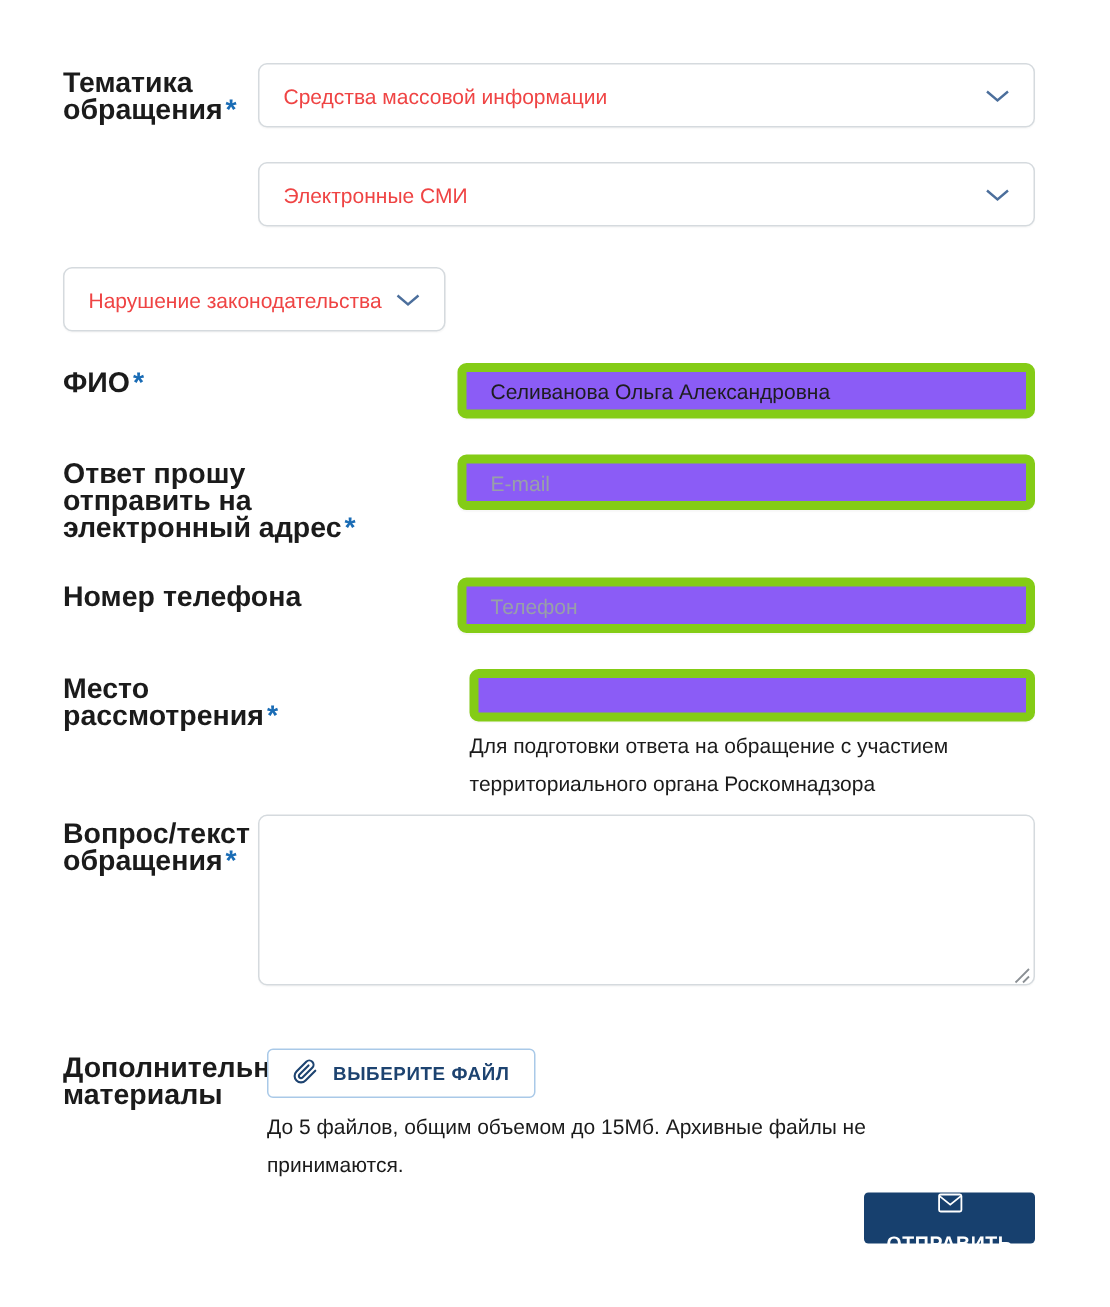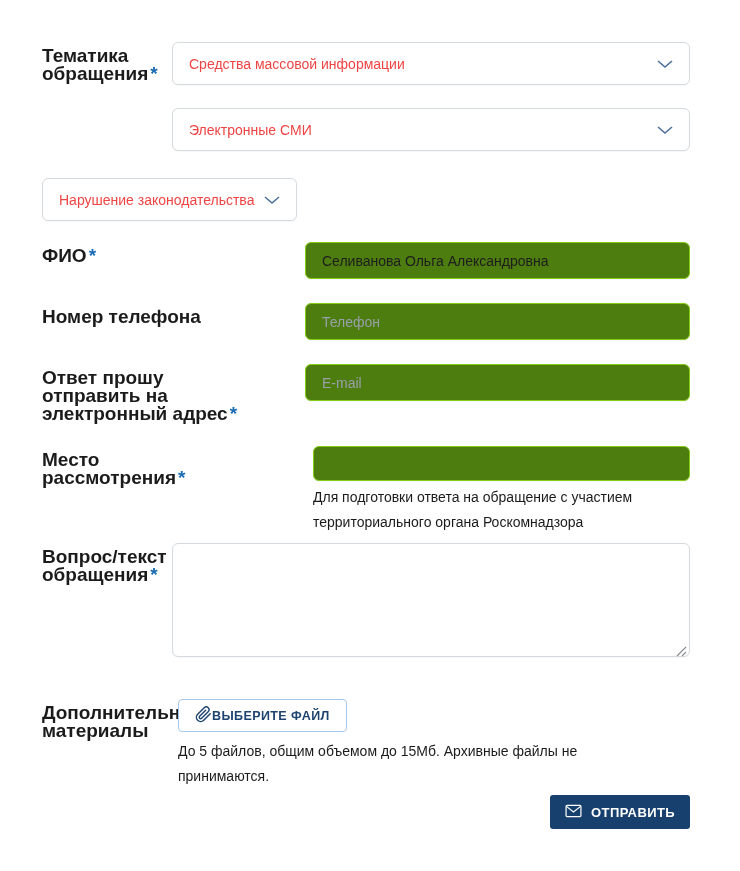--- a/index.html
+++ b/index.html
@@ -57,28 +57,28 @@
     right: 14px;
     top: 50%;
     margin-top: -7px;
     width: 20px;
     height: 14px;
   }
 
   .txt-input {
     width: 100%;
     height: 37px;
-    border: 1px solid #84cc16;
+    border: 6px solid #84cc16;
     border-radius: 6px;
     padding: 0 16px;
     font-family: "Liberation Sans", "DejaVu Sans", sans-serif;
     font-size: 14px;
     color: #1d1d1f;
     outline: none;
-    background: #4d7c0f;
+    background: #8b5cf6;
     box-shadow: 0 1px 1px rgba(0,0,0,0.03);
   }
   .txt-input::placeholder { color: #98a0a8; opacity: 1; }
   .input-short { height: 35px; }
 
   .help-text {
     font-size: 14px;
     line-height: 25px;
     color: #1b1b1b;
     margin-top: 4px;
@@ -109,20 +109,21 @@
     right: 3px;
     bottom: 3px;
     width: 11px;
     height: 11px;
     cursor: nwse-resize;
   }
 
   .file-btn {
     display: inline-flex;
     align-items: center;
+    gap: 10px;
     height: 33px;
     padding: 0 16px;
     background: #ffffff;
     border: 1px solid #a9c9e8;
     border-radius: 4px;
     color: #1d4370;
     font-family: "Liberation Sans", "DejaVu Sans", sans-serif;
     font-size: 12.5px;
     font-weight: bold;
     letter-spacing: 0.4px;
@@ -144,20 +145,21 @@
     padding: 0 15px;
     background: #17406e;
     border: none;
     border-radius: 3px;
     color: #ffffff;
     font-family: "Liberation Sans", "DejaVu Sans", sans-serif;
     font-size: 13px;
     font-weight: bold;
     letter-spacing: 0.4px;
     cursor: pointer;
+    flex-direction: column;
   }
 
   
   .mb-topic { margin-bottom: 23px; }
   .mb-sub1  { margin-bottom: 22px; }
   .mb-sub2  { margin-bottom: 21px; flex-direction: column; }
   .mb-fio   { margin-bottom: 24px; }
   .mb-phone { margin-bottom: 24px; }
   .mb-email { margin-bottom: 23px; }
   .mb-place { margin-bottom: 8px; gap: 36px; }
@@ -205,31 +207,31 @@
     </div>
   </div>
 
   <div class="row mb-fio">
     <div class="lbl lbl-wide"><span>ФИО</span><span class="req">*</span></div>
     <div class="field-col">
       <input class="txt-input" type="text" value="Селиванова Ольга Александровна" style="">
     </div>
   </div>
 
+  <div class="row mb-email">
+    <div class="lbl lbl-wide"><span class="lbl-inner-200"><span>Ответ прошу отправить на электронный адрес</span><span class="req">*</span></span></div>
+    <div class="field-col">
+      <input class="txt-input" type="text" placeholder="E-mail" style="">
+    </div>
+  </div>
+
   <div class="row mb-phone">
     <div class="lbl lbl-wide"><span>Номер телефона</span></div>
     <div class="field-col">
       <input class="txt-input" type="text" placeholder="Телефон" style="">
-    </div>
-  </div>
-
-  <div class="row mb-email">
-    <div class="lbl lbl-wide"><span class="lbl-inner-200"><span>Ответ прошу отправить на электронный адрес</span><span class="req">*</span></span></div>
-    <div class="field-col">
-      <input class="txt-input" type="text" placeholder="E-mail" style="">
     </div>
   </div>
 
   <div class="row mb-place">
     <div class="lbl lbl-place"><span class="lbl-inner-125"><span>Место рассмотрения</span><span class="req">*</span></span></div>
     <div class="field-col">
       <input class="txt-input input-short" type="text" value="" style="">
       <div class="help-text help-place">Для подготовки ответа на обращение с участием территориального органа Роскомнадзора</div>
     </div>
   </div>

